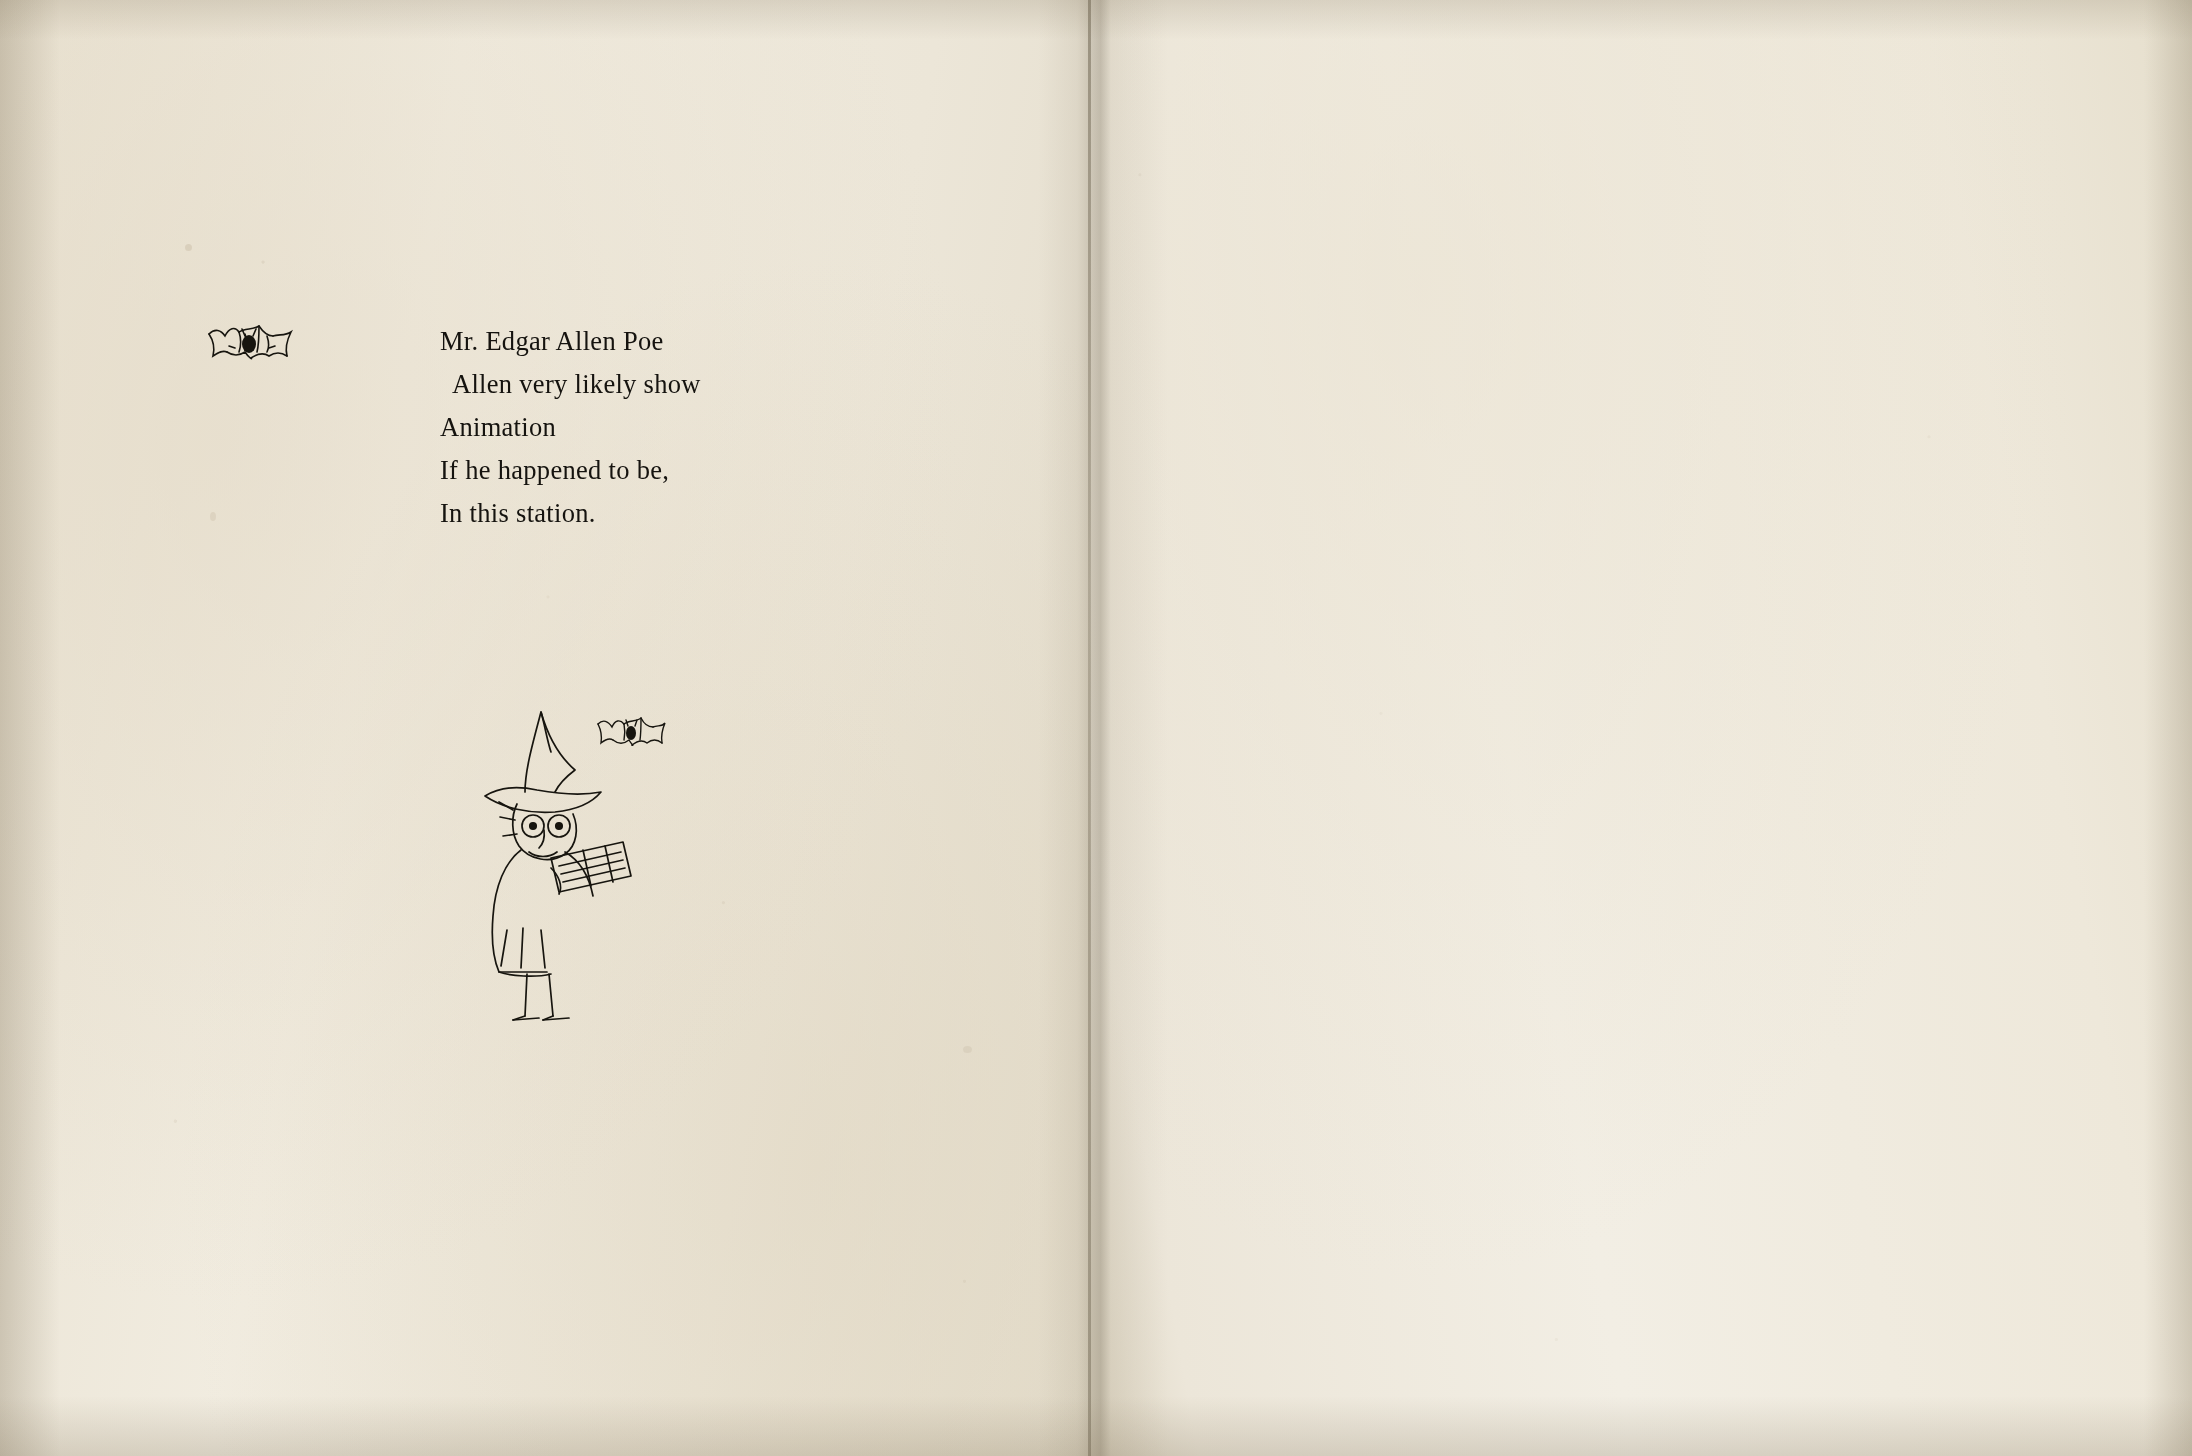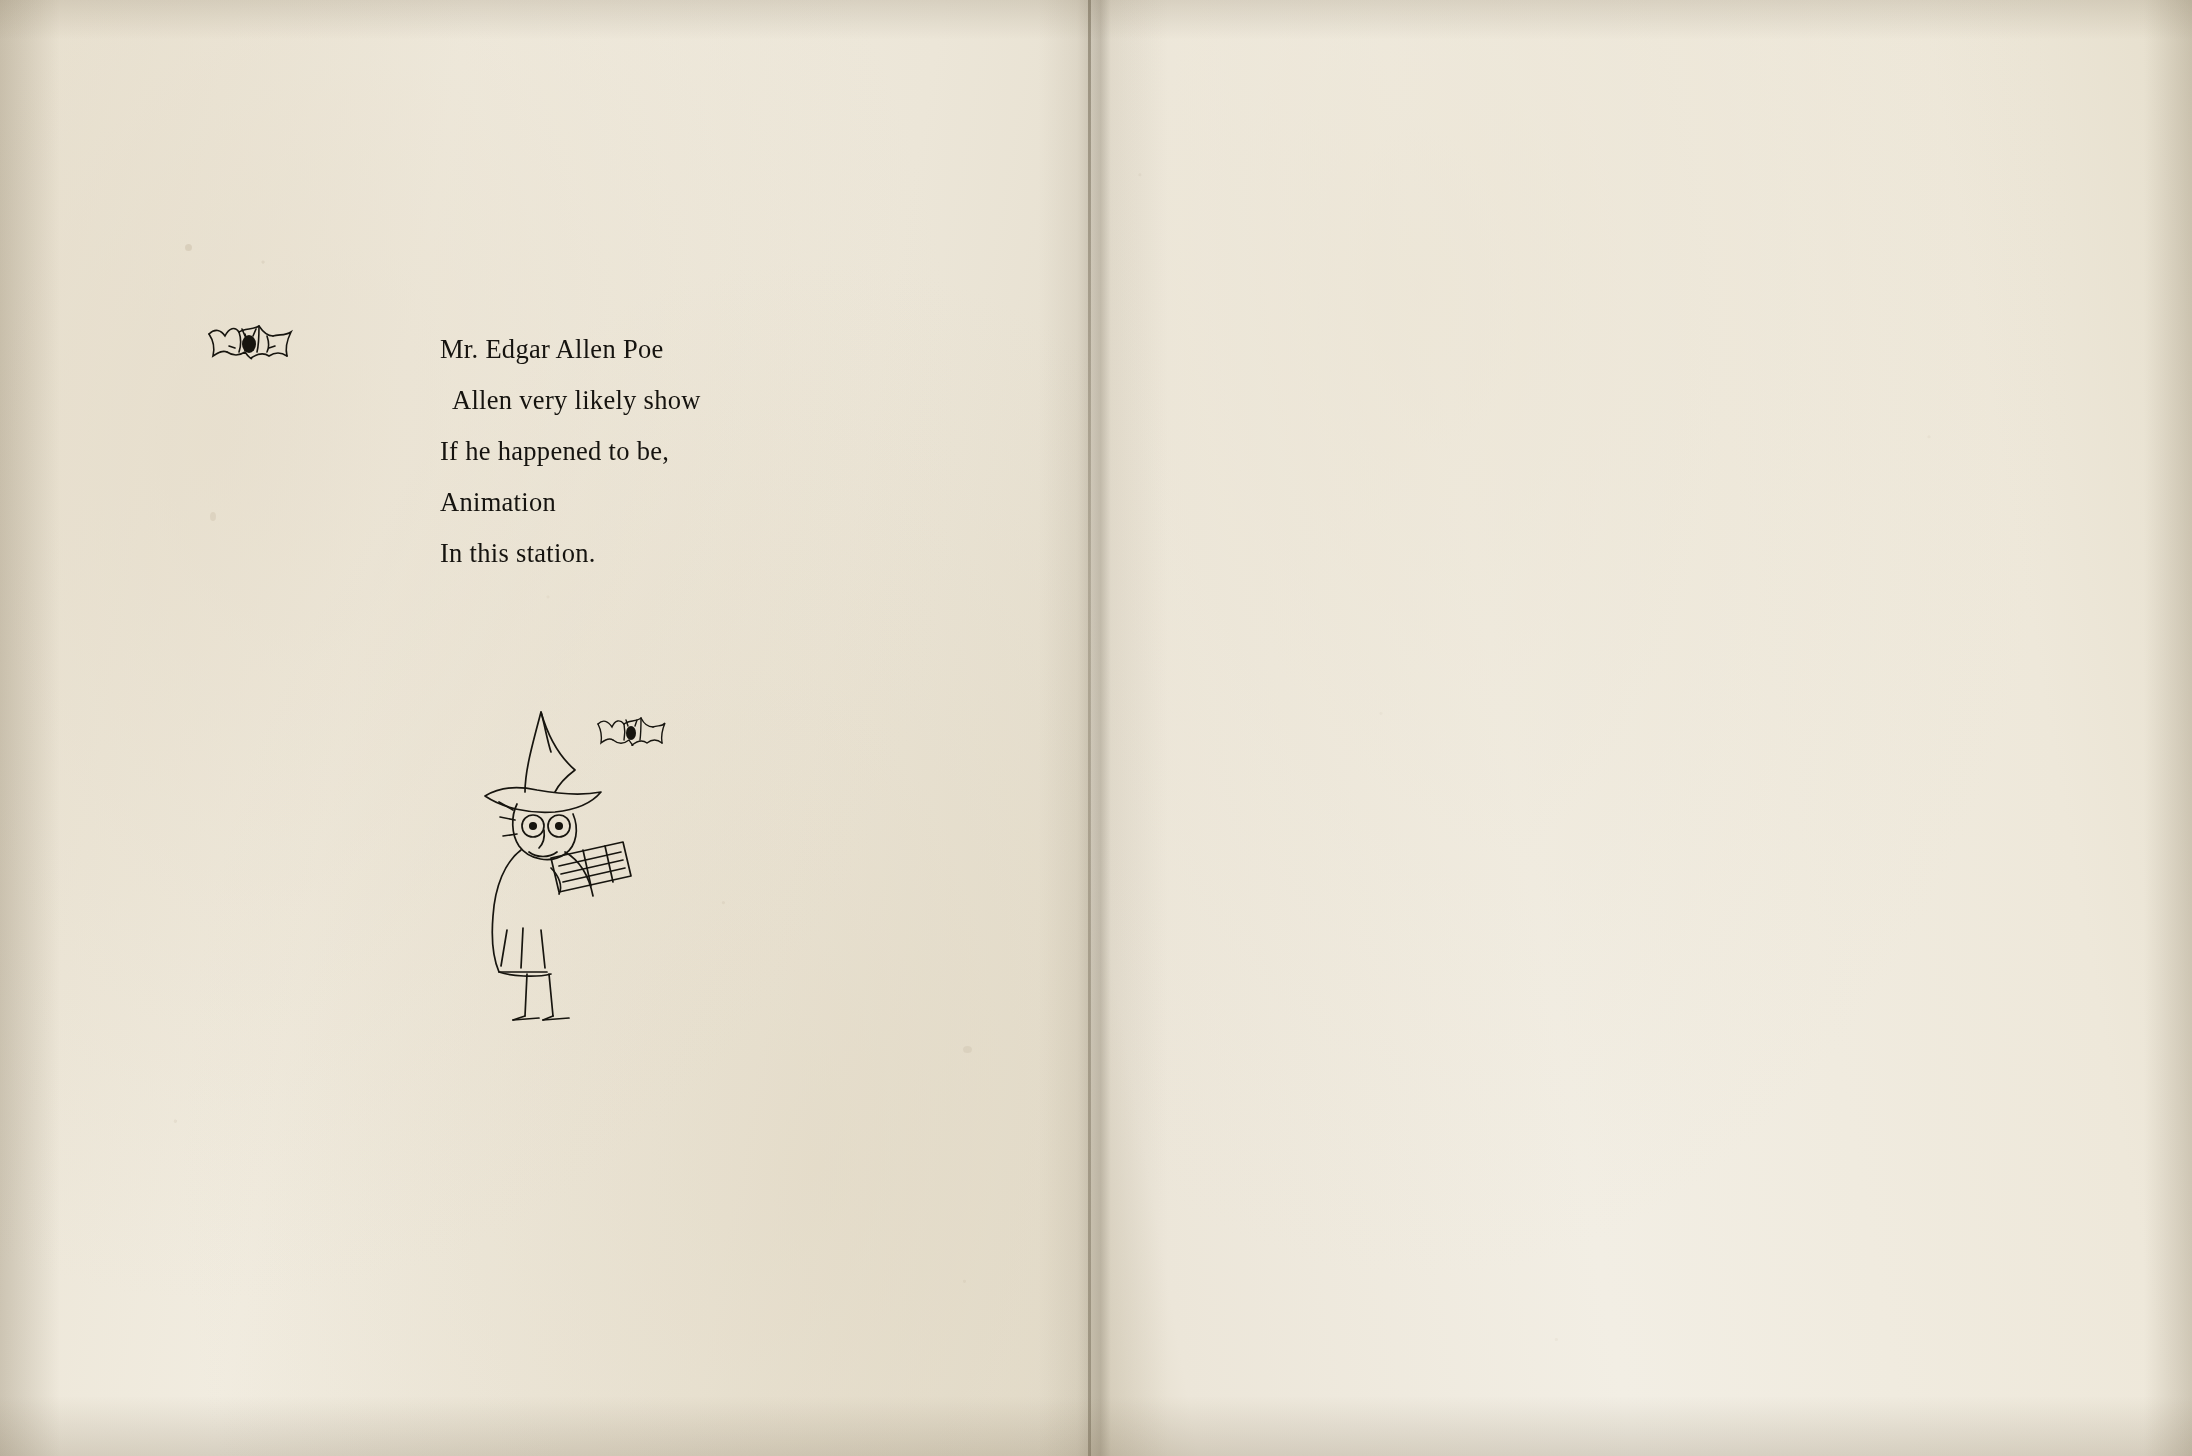--- a/index.html
+++ b/index.html
@@ -121,21 +121,21 @@
     position: absolute;
     left: 440px;
     top: 320px;
     width: 430px;
     font-family: "Liberation Serif", serif;
     font-size: 26.5px;
     line-height: 43px;
     color: #15130f;
     letter-spacing: 0.3px;
   }
-  #verse .vline { white-space: pre; margin-top: 8px; }
+  #verse .vline { white-space: pre; }
   #verse .indent { padding-left: 12px; }
 
   #bat-top {
     position: absolute;
     left: 205px;
     top: 318px;
     width: 90px;
     height: 60px;
   }
   #bat-small {
@@ -174,22 +174,22 @@
         <path d="M62 18 C64 24 64 30 62 34"></path>
         <path d="M24 28 L30 30 M70 28 L64 30"></path>
         <ellipse cx="44" cy="26" rx="7" ry="9" fill="#17150f" stroke="none"></ellipse>
         <path d="M40 18 L37 11 M48 18 L51 11"></path>
       </g>
     </svg>
 
     <div id="verse">
       <div class="vline">Mr. Edgar Allen Poe</div>
       <div class="vline indent">Allen very likely show</div>
+      <div class="vline">Animation</div>
       <div class="vline">If he happened to be,</div>
-      <div class="vline">Animation</div>
       <div class="vline">In this station.</div>
     </div>
 
     <svg id="bat-small" viewBox="0 0 72 48">
       <g fill="none" stroke="#17150f" stroke-width="1.4" stroke-linecap="round">
         <path d="M3 12 C8 7 13 9 17 15 C20 8 25 7 29 12"></path>
         <path d="M3 12 C6 18 7 25 6 31 C11 27 15 26 18 28"></path>
         <path d="M29 12 C34 8 41 10 46 6 C49 12 53 15 58 15"></path>
         <path d="M58 15 C63 13 67 15 70 11 C67 18 66 25 67 31"></path>
         <path d="M67 31 C62 27 57 27 52 31 C47 27 42 29 37 33"></path>

